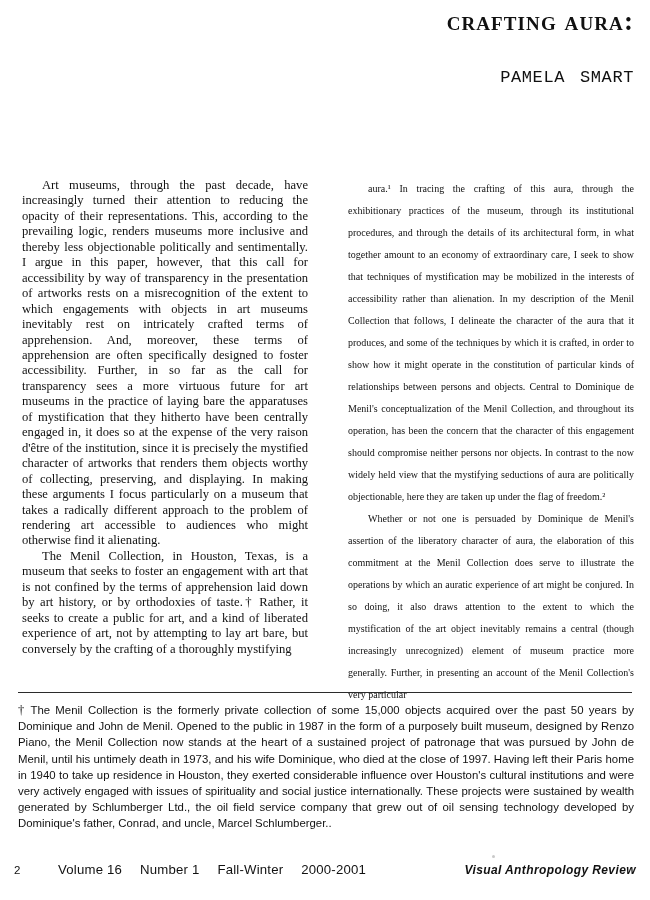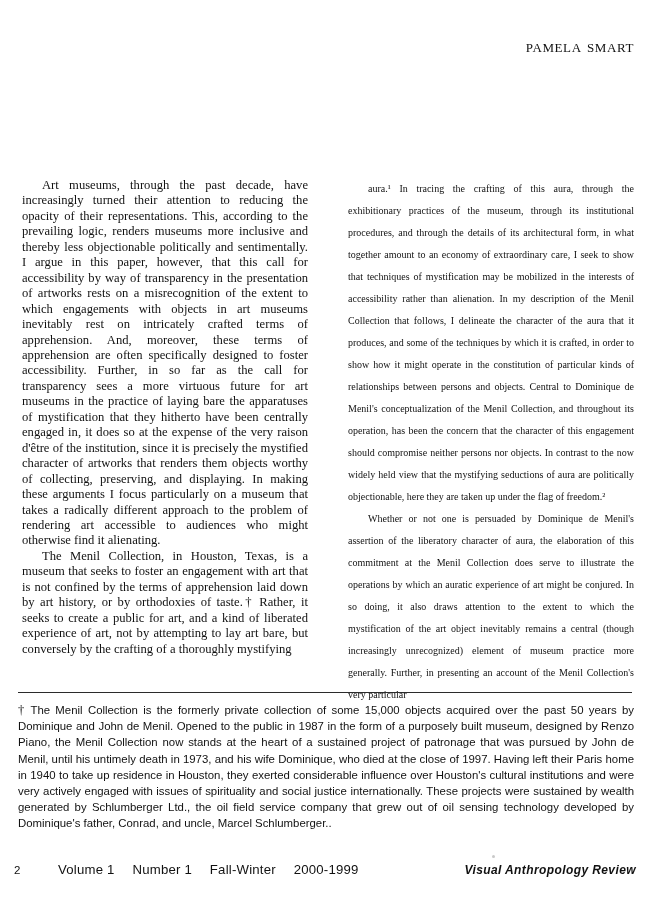--- a/index.html
+++ b/index.html
@@ -48,23 +48,23 @@
     font-weight: bold;
     font-size: 20px;
     line-height: 24px;
     letter-spacing: 0.7px;
     font-variant: small-caps;
     text-transform: lowercase;
     margin: 8px 0 0 0;
     white-space: nowrap;
   }
   .author {
-    font-family: Liberation Serif, serif;
+    font-family: Liberation Mono, monospace;
     font-weight: normal;
-    font-size: 19px;
+    font-size: 24px;
     line-height: 22px;
     letter-spacing: 0.6px;
     font-variant: small-caps;
     text-transform: lowercase;
     margin: 29px 0 0 0;
     white-space: nowrap;
   }
 
   
   .columns {
@@ -162,20 +162,21 @@
     background: #c9c9c9;
     border-radius: 50%;
   }
 </style>
 </head>
 <body>
 
 <div class="page">
 
   <div class="title-block">
+    <h1 class="title-main">Crafting Aura:</h1>
     <div class="author">Pamela Smart</div>
   </div>
 
   <div class="columns">
     <div class="col col-left">
       <p>Art museums, through the past decade, have increasingly turned their attention to reducing the opacity of their representations. This, according to the prevailing logic, renders museums more inclusive and thereby less objectionable politically and sentimentally. I argue in this paper, however, that this call for accessibility by way of transparency in the presentation of artworks rests on a misrecognition of the extent to which engagements with objects in art museums inevitably rest on intricately crafted terms of apprehension. And, moreover, these terms of apprehension are often specifically designed to foster accessibility. Further, in so far as the call for transparency sees a more virtuous future for art museums in the practice of laying bare the apparatuses of mystification that they hitherto have been centrally engaged in, it does so at the expense of the very raison d'être of the institution, since it is precisely the mystified character of artworks that renders them objects worthy of collecting, preserving, and displaying. In making these arguments I focus particularly on a museum that takes a radically different approach to the problem of rendering art accessible to audiences who might otherwise find it alienating.</p>
       <p>The Menil Collection, in Houston, Texas, is a museum that seeks to foster an engagement with art that is not confined by the terms of apprehension laid down by art history, or by orthodoxies of taste.† Rather, it seeks to create a public for art, and a kind of liberated experience of art, not by attempting to lay art bare, but conversely by the crafting of a thoroughly mystifying</p>
     </div>
     <div class="col col-right">
       <p>aura.¹ In tracing the crafting of this aura, through the exhibitionary practices of the museum, through its institutional procedures, and through the details of its architectural form, in what together amount to an economy of extraordinary care, I seek to show that techniques of mystification may be mobilized in the interests of accessibility rather than alienation. In my description of the Menil Collection that follows, I delineate the character of the aura that it produces, and some of the techniques by which it is crafted, in order to show how it might operate in the constitution of particular kinds of relationships between persons and objects. Central to Dominique de Menil's conceptualization of the Menil Collection, and throughout its operation, has been the concern that the character of this engagement should compromise neither persons nor objects. In contrast to the now widely held view that the mystifying seductions of aura are politically objectionable, here they are taken up under the flag of freedom.²</p>
@@ -187,21 +188,21 @@
 
   <div class="footnote">
     <span class="marker">†</span><span>The Menil Collection is the formerly private collection of some 15,000 objects acquired over the past 50 years by Dominique and John de Menil. Opened to the public in 1987 in the form of a purposely built museum, designed by Renzo Piano, the Menil Collection now stands at the heart of a sustained project of patronage that was pursued by John de Menil, until his untimely death in 1973, and his wife Dominique, who died at the close of 1997. Having left their Paris home in 1940 to take up residence in Houston, they exerted considerable influence over Houston's cultural institutions and were very actively engaged with issues of spirituality and social justice internationally. These projects were sustained by wealth generated by Schlumberger Ltd., the oil field service company that grew out of oil sensing technology developed by Dominique's father, Conrad, and uncle, Marcel Schlumberger..</span>
   </div>
 
   <div class="speck"></div>
 
   <div class="footer">
     <span class="pageno">2</span>
     <span class="issue">
-      <span class="seg">Volume 1</span>
+      <span class="seg">Volume 16</span>
       <span class="seg">Number 1</span>
       <span class="seg">Fall-Winter</span>
-      <span class="seg">2000-1999</span>
+      <span class="seg">2000-2001</span>
     </span>
     <span class="journal">Visual Anthropology Review</span>
   </div>
 
 </div>
 
 </body></html>

